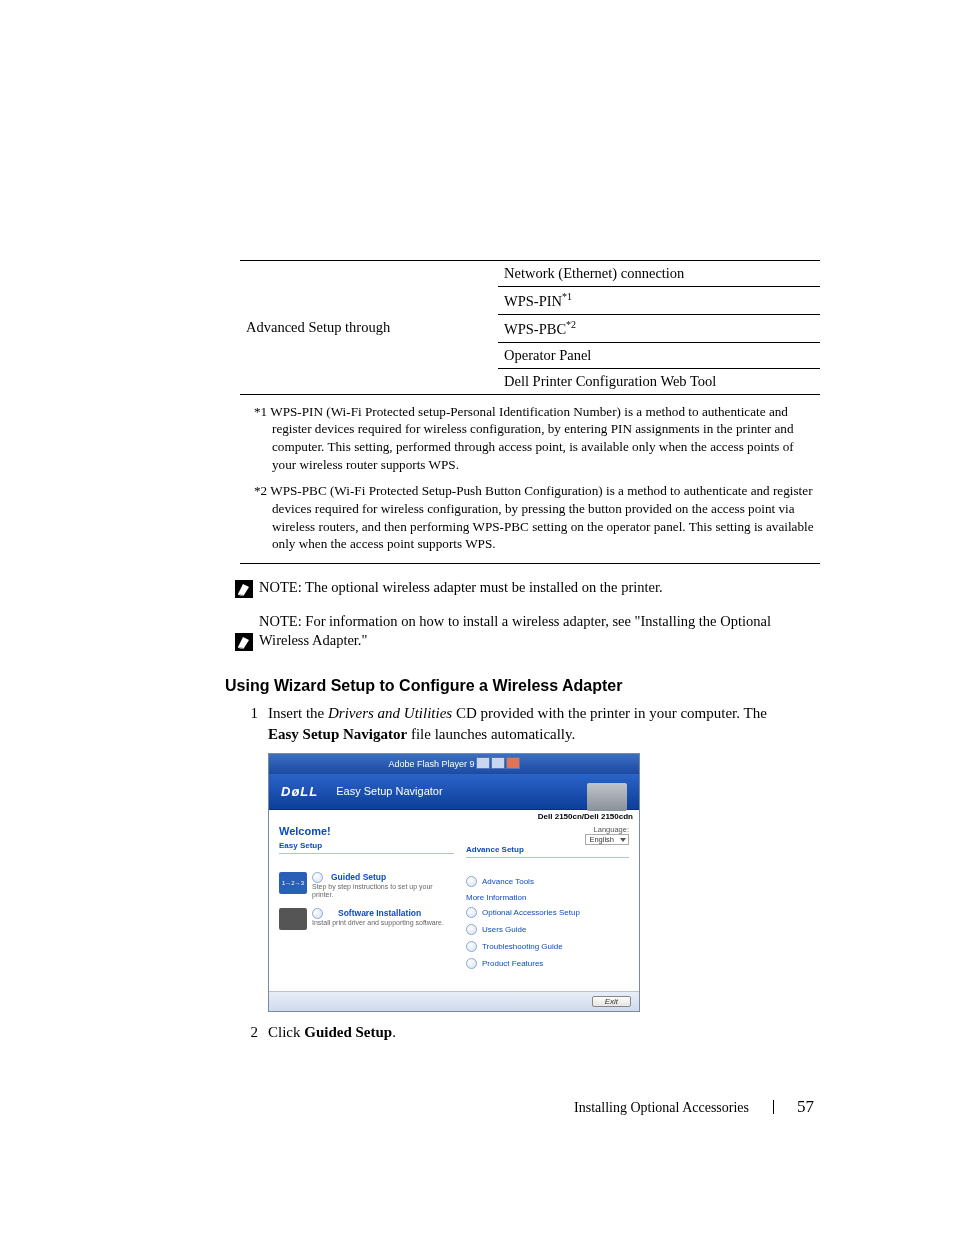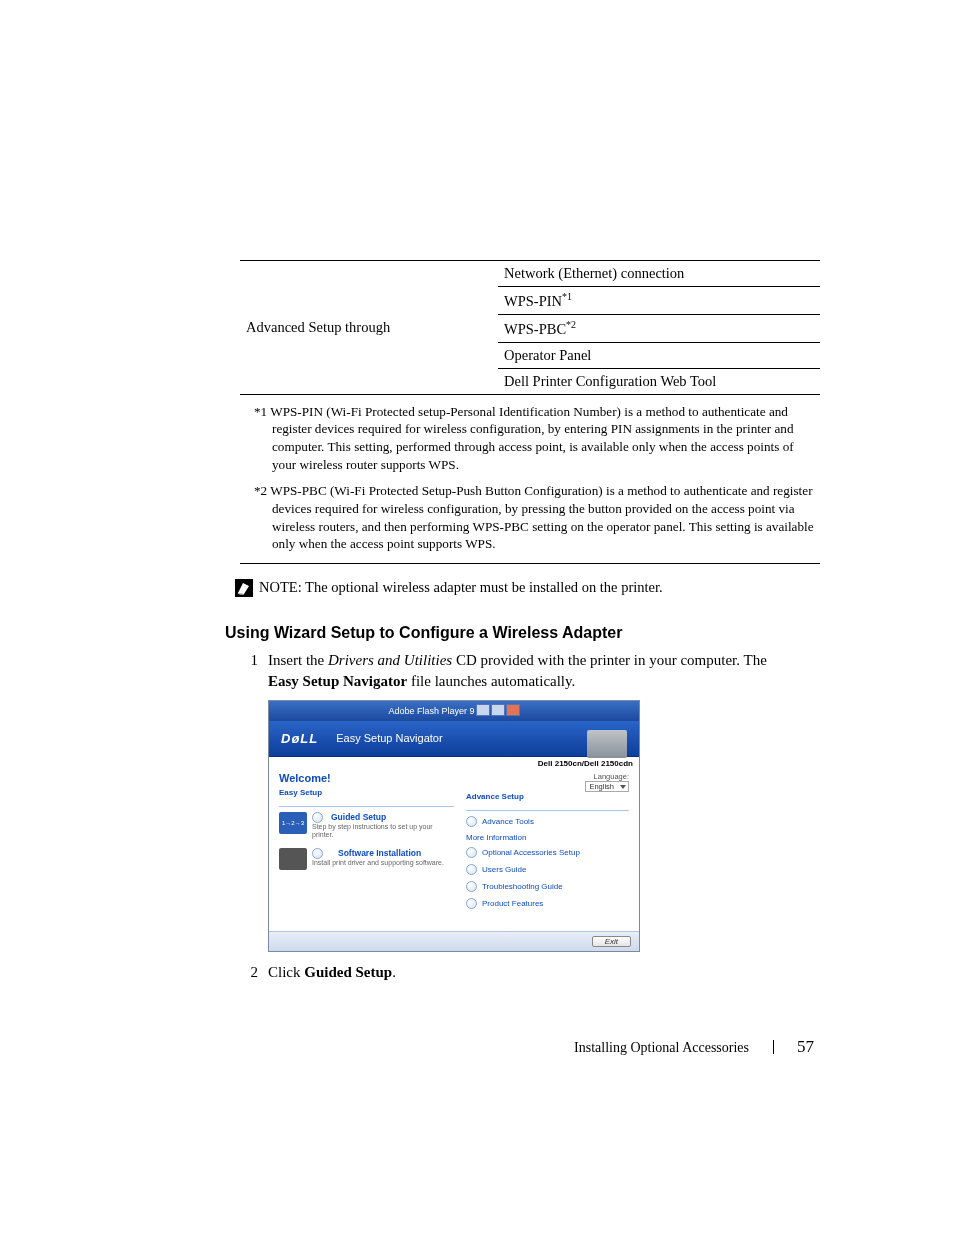--- a/index.html
+++ b/index.html
@@ -44,21 +44,21 @@
     border-bottom: 1px solid #000;
     padding-bottom: 10px;
   }
   .fn {
     margin-top: 8px;
     text-indent: -18px;
     padding-left: 32px;
   }
   .note-row {
     display: flex;
-    align-items: flex-start;
+    align-items: flex-end;
     margin-top: 14px;
     margin-left: 105px;
     width: 560px;
     font-size: 14.5px;
     line-height: 1.35;
   }
   .note-icon {
     width: 18px;
     height: 18px;
     flex-shrink: 0;
@@ -165,22 +165,22 @@
     color: #0d4cc0;
     font-weight: bold;
     font-size: 11px;
     margin-bottom: 4px;
   }
   .mock-section-title {
     color: #0d4cc0;
     font-size: 8px;
     font-weight: bold;
     border-bottom: 1px solid #aac3ec;
-    padding-bottom: 9px;
-    margin-bottom: 5px;
+    padding-bottom: 3px;
+    margin-bottom: 18px;
     position: relative;
   }
   .mock-lang {
     display: flex;
     flex-direction: column;
     align-items: flex-end;
   }
   .mock-lang-label { font-size: 7.5px; color: #555; }
   .mock-lang-select {
     border: 1px solid #aaa;
@@ -320,20 +320,30 @@
     <span class="note-icon">
       <svg viewBox="0 0 18 18">
           <rect x="0" y="0" width="18" height="18" fill="#000"></rect>
           <path d="M3 14 L8 4 L14 7 L9 15 Z" fill="#fff"></path>
           <path d="M3 14 L5 15 L9 15" stroke="#fff" stroke-width="1" fill="none"></path>
         </svg>
     </span>
     <div><span>NOTE: </span><span>The optional wireless adapter must be installed on the printer.</span></div>
   </div>
 
+  <div class="note-row">
+    <span class="note-icon">
+      <svg viewBox="0 0 18 18">
+          <rect x="0" y="0" width="18" height="18" fill="#000"></rect>
+          <path d="M3 14 L8 4 L14 7 L9 15 Z" fill="#fff"></path>
+          <path d="M3 14 L5 15 L9 15" stroke="#fff" stroke-width="1" fill="none"></path>
+        </svg>
+    </span>
+    <div><span>NOTE: </span><span>For information on how to install a wireless adapter, see "Installing the Optional Wireless Adapter."</span></div>
+  </div>
 
   <div class="h2">Using Wizard Setup to Configure a Wireless Adapter</div>
 
   <div class="step-row">
     <div class="step-num">1</div>
     <div>
       <span>Insert the </span><span class="italic">Drivers and Utilities</span><span> CD provided with the printer in your computer. The </span><span class="bold">Easy Setup Navigator</span><span> file launches automatically.</span>
     </div>
   </div>
 

